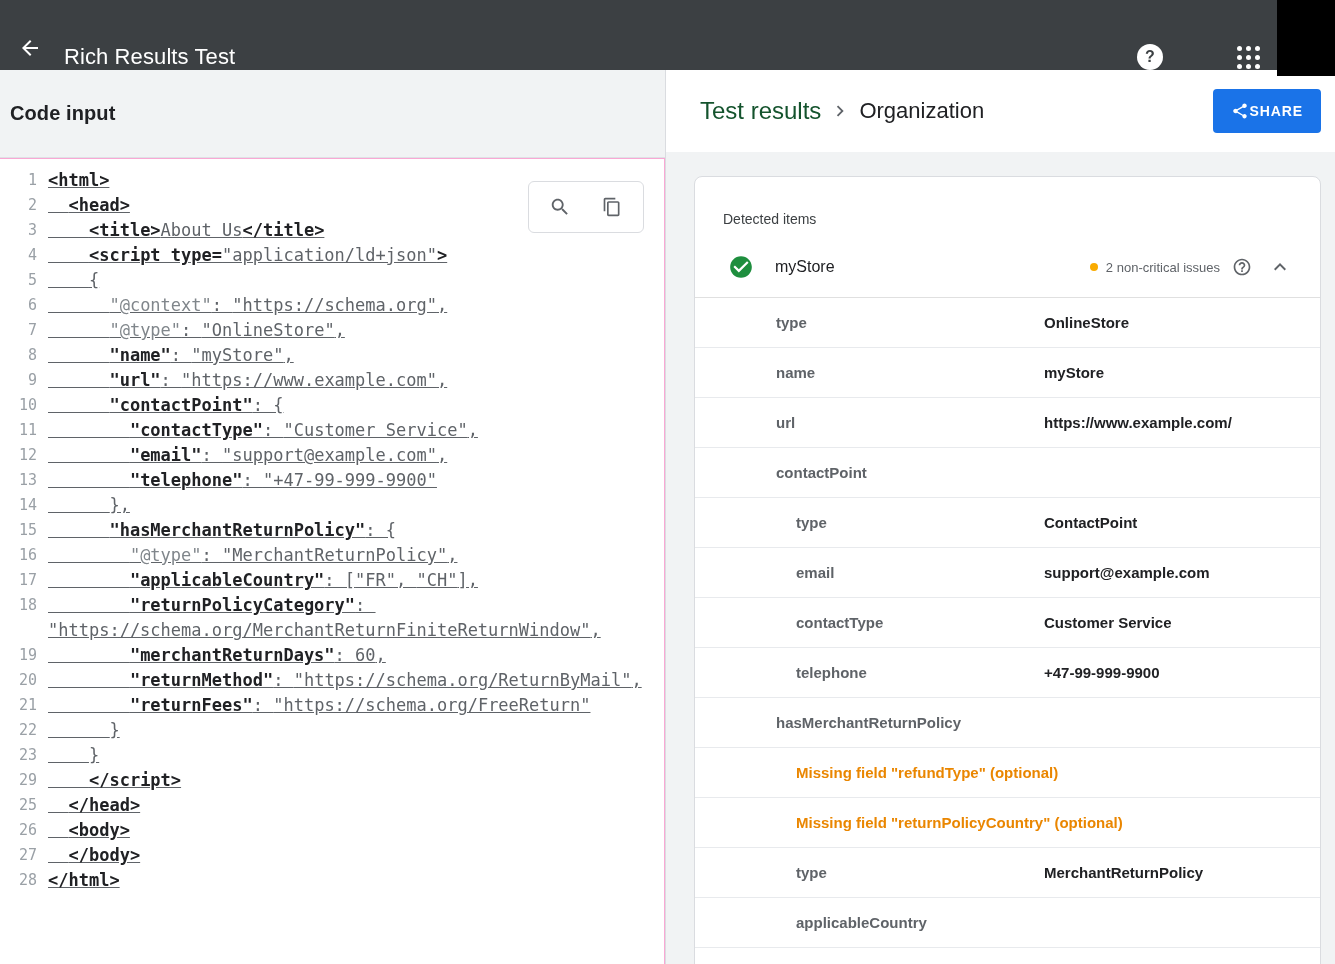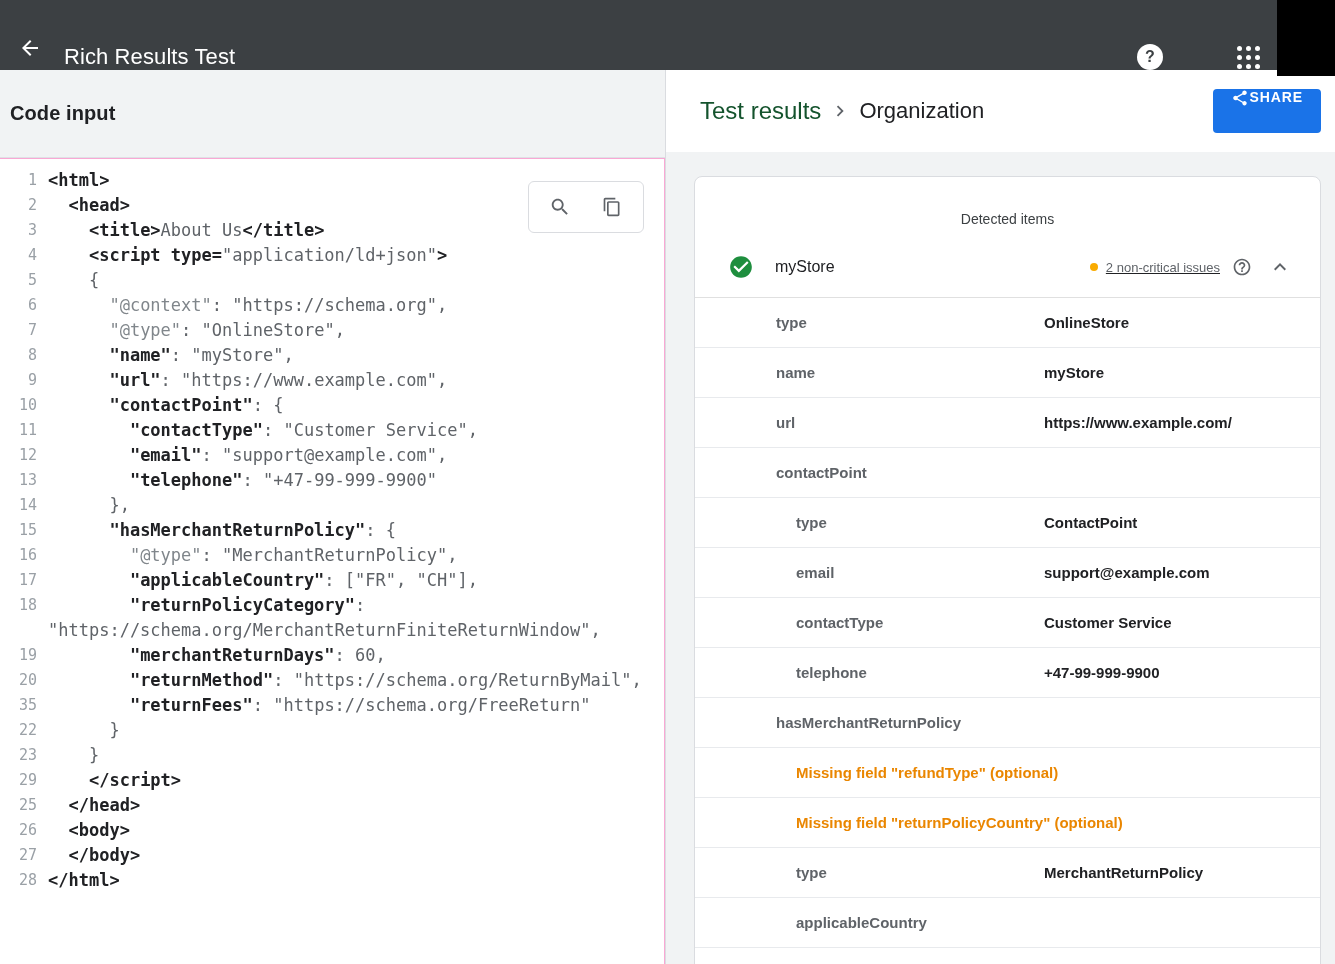--- a/index.html
+++ b/index.html
@@ -35,21 +35,21 @@
     background:#f9a8d4; border-right:1px solid #dadce0;
   }
   .code-panel-header {
     height:88px; background:var(--panel-bg,#f1f3f4); border-bottom:1px solid #dfe1e5;
     display:flex; align-items:center; padding:0 16px 0 10px;
   }
   .code-panel-title { font-size:20px; font-weight:700; color:#202124; letter-spacing:.1px; }
   .code-editor { position:absolute; top:89px; left:0; right:1px; bottom:0; background:#fff; padding-top:9px; overflow:hidden; }
   .code-line { display:flex; font-family:"DejaVu Sans Mono", monospace; font-size:17px; line-height:25px; }
   .ln { flex:0 0 37px; text-align:right; color:#9aa0a6; font-size:15px; line-height:25px; }
-  .ct { flex:1 1 auto; white-space:pre-wrap; padding-left:11px; padding-right:12px; color:#5f6368; }
+  .ct { flex:1 1 auto; white-space:pre-wrap; padding-left:11px; padding-right:12px; color:#5f6368;text-decoration:underline; }
   .tok-tag { color:#202124; font-weight:700; }
   .tok-key { color:#202124; font-weight:700; }
   .tok-atk { color:#80868b; }
   .tok-str { color:#5f6368; }
   .tok-pln { color:#5f6368; }
   .tok-num { color:#5f6368; }
   .tok-txt { color:#5f6368; }
   .editor-tools {
     position:absolute; top:22px; right:20px; width:116px; height:52px;
     background:#fff; border:1px solid #dadce0; border-radius:6px;
@@ -63,31 +63,31 @@
     position:absolute; top:0; left:0; right:0; height:82px; background:#fff;
     display:flex; align-items:center; padding:0 14px 0 34px;
   }
   .breadcrumb { display:flex; align-items:center; gap:8px; }
   .crumb-link { font-size:24px; color:#14532d; text-decoration:none; cursor:pointer; }
   .crumb-current { font-size:22px; color:#202124; }
   .share-btn {
     margin-left:auto; height:44px; padding:0 18px;
     background:var(--accent-blue,#1a73e8); border:0; border-radius:4px;
     color:#fff; font-size:14px; font-weight:700; letter-spacing:.9px;
-    display:flex; align-items:flex-start; cursor:pointer; font-family:inherit;
+    display:flex; align-items:center; cursor:pointer; font-family:inherit;
   }
   .results-content { position:absolute; top:82px; left:0; right:0; bottom:0; overflow:hidden; }
   .card {
     position:absolute; top:24px; left:28px; width:627px; height:1100px;
     background:#fff; border:1px solid #dadce0; border-radius:8px; overflow:hidden;
   }
-  .card-title { padding:34px 28px 10px 28px; font-size:14px; color:#3c4043;text-align:center; }
+  .card-title { padding:34px 28px 10px 28px; font-size:14px; color:#3c4043; }
   .item-header { height:60px; display:flex; align-items:center; padding:0 24px 0 33px; }
   .item-name { font-size:16px; color:#202124; margin-left:21px; }
-  .issues { margin-left:auto; display:flex; align-items:center; gap:8px;text-decoration:underline; }
+  .issues { margin-left:auto; display:flex; align-items:center; gap:8px; }
   .dot { width:8px; height:8px; border-radius:50%; background:var(--warning-dot,#f9ab00); }
   .issues-text { font-size:13px; color:#5f6368; }
   .icon-btn.small { width:32px; height:32px; margin-left:6px; }
 
   .rows { border-bottom:1px solid #e8eaed;font-weight:bold; }
   .trow { position:relative; height:50px; border-top:1px solid #e8eaed; display:flex; align-items:center; }
   .trow:first-child { border-top-color:#e0e0e0; }
   .tlabel { font-size:15px; color:#5f6368; }
   .lvl1 .tlabel { padding-left:81px; }
   .lvl2 .tlabel { padding-left:101px; }
@@ -211,21 +211,21 @@
           </div>
           <div class="code-line">
             <span class="ln">19</span>
             <span class="ct"><span class="tok-pln">        </span><span class="tok-key">"merchantReturnDays"</span><span class="tok-pln">: </span><span class="tok-num">60</span><span class="tok-pln">,</span></span>
           </div>
           <div class="code-line">
             <span class="ln">20</span>
             <span class="ct"><span class="tok-pln">        </span><span class="tok-key">"returnMethod"</span><span class="tok-pln">: </span><span class="tok-str">"https://schema.org/ReturnByMail"</span><span class="tok-pln">,</span></span>
           </div>
           <div class="code-line">
-            <span class="ln">35</span>
+            <span class="ln">21</span>
             <span class="ct"><span class="tok-pln">        </span><span class="tok-key">"returnFees"</span><span class="tok-pln">: </span><span class="tok-str">"https://schema.org/FreeReturn"</span></span>
           </div>
           <div class="code-line">
             <span class="ln">22</span>
             <span class="ct"><span class="tok-pln">      }</span></span>
           </div>
           <div class="code-line">
             <span class="ln">23</span>
             <span class="ct"><span class="tok-pln">    }</span></span>
           </div>

